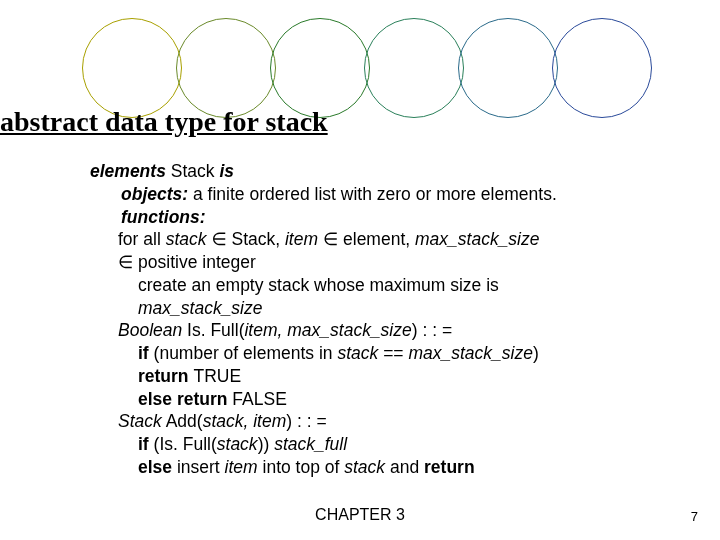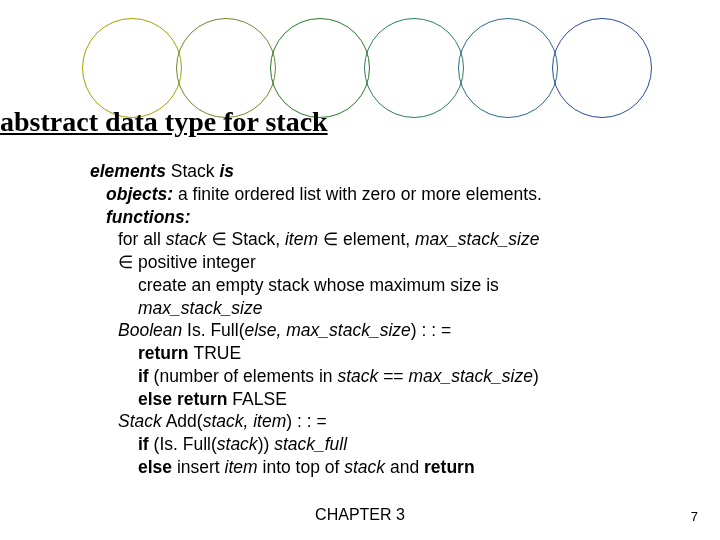--- a/index.html
+++ b/index.html
@@ -44,21 +44,21 @@
   }
   .content {
     position: absolute;
     top: 160px;
     left: 90px;
     width: 560px;
     font-size: 17.5px;
     line-height: 1.3;
     color: #000;
   }
-  .indent1 { margin-left: 16px; }
+  .indent1 { margin-left: 31px; }
   .indent2 { margin-left: 28px; }
   .indent3 { margin-left: 48px; }
   .bi { font-weight: bold; font-style: italic; }
   .b { font-weight: bold; }
   .i { font-style: italic; }
   .footer-left {
     position: absolute;
     bottom: 16px;
     left: 0;
     width: 100%;
@@ -96,27 +96,27 @@
     <span class="bi">objects:</span><span> a finite ordered list with zero or more elements.</span>
   </div>
   <div class="indent1 bi">functions:</div>
   <div class="indent2">
     <span>for all </span><span class="i">stack</span><span> ∈ Stack, </span><span class="i">item</span><span> ∈ element, </span><span class="i">max_stack_size</span>
   </div>
   <div class="indent2">∈ positive integer</div>
   <div class="indent3">create an empty stack whose maximum size is</div>
   <div class="indent3 i">max_stack_size</div>
   <div class="indent2">
-    <span class="i">Boolean</span><span> Is. Full(</span><span class="i">else, max_stack_size</span><span>) : : =</span>
+    <span class="i">Boolean</span><span> Is. Full(</span><span class="i">item, max_stack_size</span><span>) : : =</span>
+  </div>
+  <div class="indent3">
+    <span class="b">if</span><span> (number of elements in </span><span class="i">stack</span><span> == </span><span class="i">max_stack_size</span><span>)</span>
   </div>
   <div class="indent3">
     <span class="b">return </span><span>TRUE</span>
-  </div>
-  <div class="indent3">
-    <span class="b">if</span><span> (number of elements in </span><span class="i">stack</span><span> == </span><span class="i">max_stack_size</span><span>)</span>
   </div>
   <div class="indent3">
     <span class="b">else return </span><span>FALSE</span>
   </div>
   <div class="indent2">
     <span class="i">Stack</span><span> Add(</span><span class="i">stack, item</span><span>) : : =</span>
   </div>
   <div class="indent3">
     <span class="b">if</span><span> (Is. Full(</span><span class="i">stack</span><span>)) </span><span class="i">stack_full</span>
   </div>

